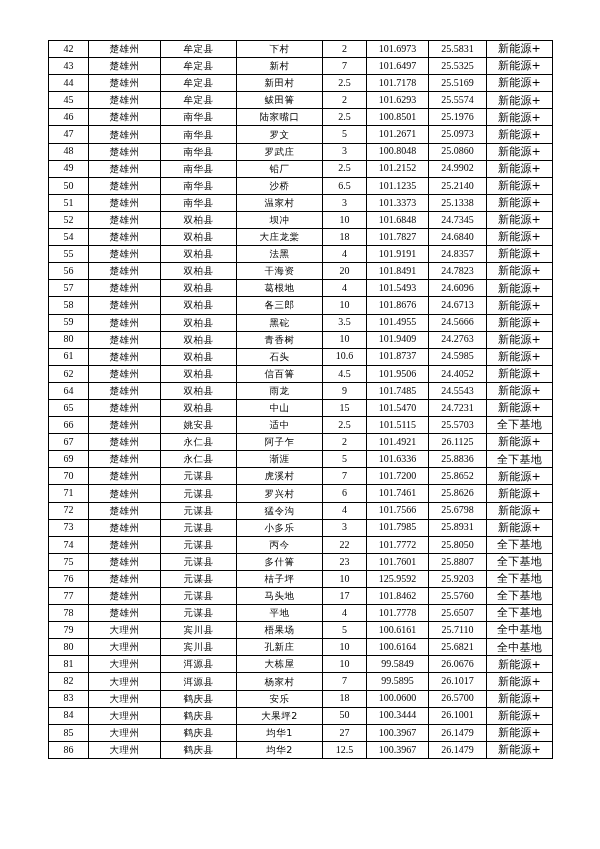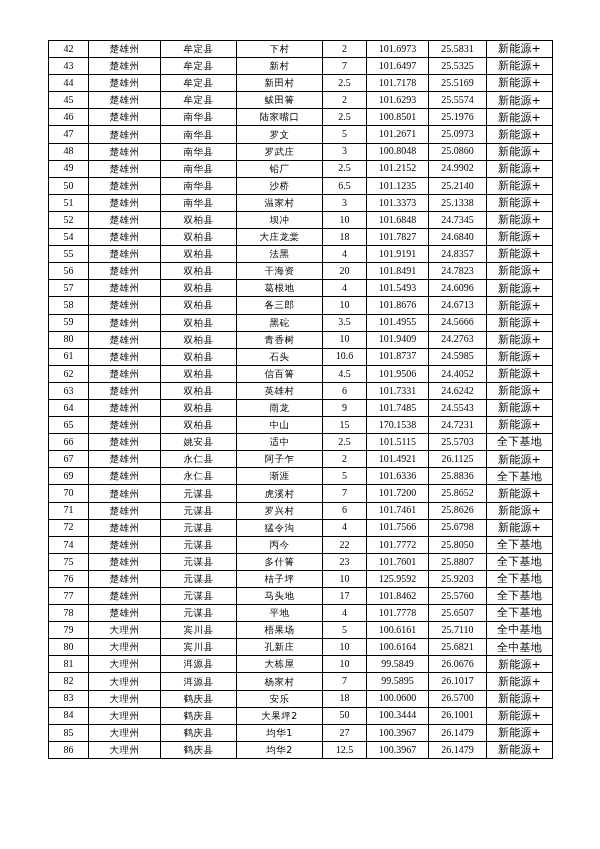--- a/index.html
+++ b/index.html
@@ -274,46 +274,36 @@
           <td class="idx">62</td>
           <td class="cn">楚雄州</td>
           <td class="cn">双柏县</td>
           <td class="cn">信百箐</td>
           <td class="num">4.5</td>
           <td class="num">101.9506</td>
           <td class="num">24.4052</td>
           <td class="type">新能源+</td>
         </tr>
         <tr>
-          <td class="idx">63</td>
-          <td class="cn">楚雄州</td>
-          <td class="cn">双柏县</td>
-          <td class="cn">英雄村</td>
-          <td class="num">6</td>
-          <td class="num">101.7331</td>
-          <td class="num">24.6242</td>
-          <td class="type">新能源+</td>
-        </tr>
-        <tr>
           <td class="idx">64</td>
           <td class="cn">楚雄州</td>
           <td class="cn">双柏县</td>
           <td class="cn">雨龙</td>
           <td class="num">9</td>
           <td class="num">101.7485</td>
           <td class="num">24.5543</td>
           <td class="type">新能源+</td>
         </tr>
         <tr>
           <td class="idx">65</td>
           <td class="cn">楚雄州</td>
           <td class="cn">双柏县</td>
           <td class="cn">中山</td>
           <td class="num">15</td>
-          <td class="num">170.1538</td>
+          <td class="num">101.5470</td>
           <td class="num">24.7231</td>
           <td class="type">新能源+</td>
         </tr>
         <tr>
           <td class="idx">66</td>
           <td class="cn">楚雄州</td>
           <td class="cn">姚安县</td>
           <td class="cn">适中</td>
           <td class="num">2.5</td>
           <td class="num">101.5115</td>
@@ -361,20 +351,30 @@
           <td class="type">新能源+</td>
         </tr>
         <tr>
           <td class="idx">72</td>
           <td class="cn">楚雄州</td>
           <td class="cn">元谋县</td>
           <td class="cn">猛令沟</td>
           <td class="num">4</td>
           <td class="num">101.7566</td>
           <td class="num">25.6798</td>
+          <td class="type">新能源+</td>
+        </tr>
+        <tr>
+          <td class="idx">73</td>
+          <td class="cn">楚雄州</td>
+          <td class="cn">元谋县</td>
+          <td class="cn">小多乐</td>
+          <td class="num">3</td>
+          <td class="num">101.7985</td>
+          <td class="num">25.8931</td>
           <td class="type">新能源+</td>
         </tr>
         <tr>
           <td class="idx">74</td>
           <td class="cn">楚雄州</td>
           <td class="cn">元谋县</td>
           <td class="cn">丙今</td>
           <td class="num">22</td>
           <td class="num">101.7772</td>
           <td class="num">25.8050</td>

